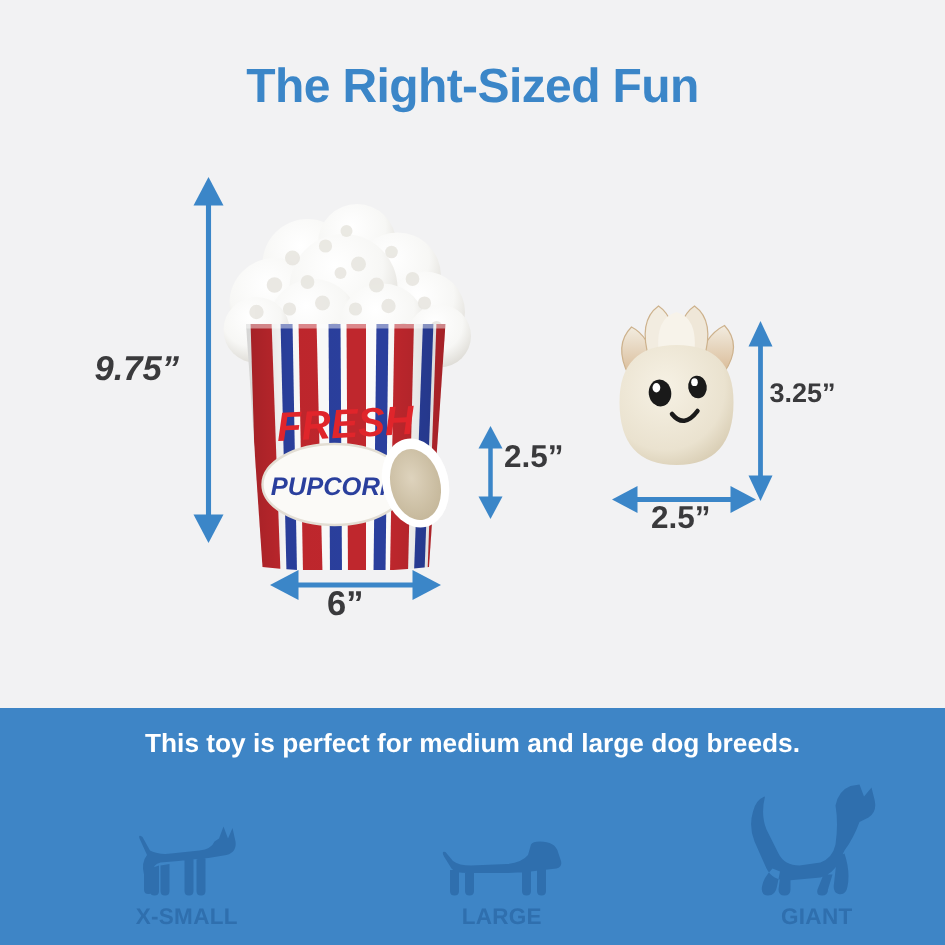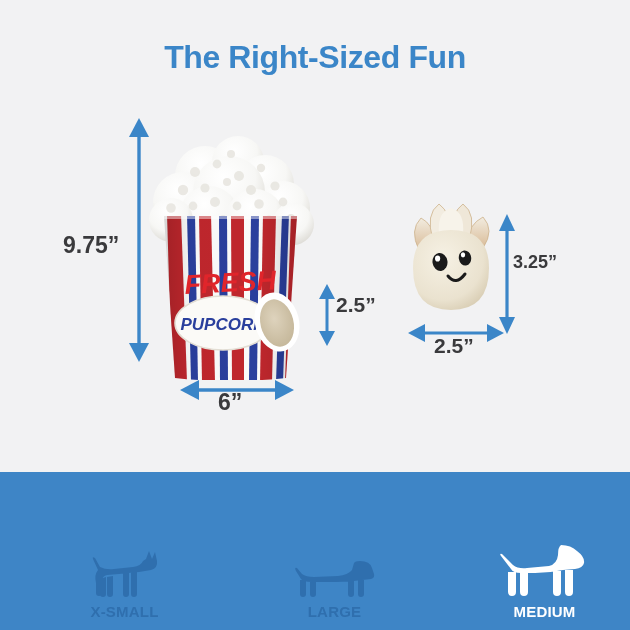--- a/index.html
+++ b/index.html
@@ -37,21 +37,21 @@
   }
 
   
   .dim-label {
     position: absolute;
     color: #3a3a3c;
     font-weight: bold;
     font-family: "Liberation Sans", sans-serif;
     white-space: nowrap;
   }
-  #label-height-large   { left: 63px;  top: 232px; font-size: 23px; }
+  #label-height-large   { left: 63px;  top: 232px; font-size: 23px; font-style: italic; }
   #label-width-large    { left: 218px; top: 389px; font-size: 23px; }
   #label-hole-large     { left: 336px; top: 293px; font-size: 21px; }
   #label-height-small   { left: 513px; top: 252px; font-size: 18px; }
   #label-width-small    { left: 434px; top: 334px; font-size: 21px; }
 
   .arrow-svg { position: absolute; overflow: visible; }
 
   
   #product-popcorn-bucket {
     position: absolute;
@@ -292,20 +292,21 @@
 
   <svg class="arrow-svg" style="left:408px; top:322px;" width="96" height="22" viewBox="0 0 96 22">
     <line x1="11" y1="11" x2="85" y2="11" stroke="#3b86c8" stroke-width="3.2"></line>
     <polygon points="0,11 17,2 17,20" fill="#3b86c8"></polygon>
     <polygon points="96,11 79,2 79,20" fill="#3b86c8"></polygon>
   </svg>
   <div class="dim-label" id="label-width-small">2.5”</div>
 
   <div id="size-banner">
 
+    <div id="banner-headline">This toy is perfect for medium and large dog breeds.</div>
 
     <div id="breed-row">
 
       <div class="breed-item dim">
         <div class="breed-figure">
           <svg width="72" height="54" viewBox="0 0 72 54">
             <path fill="#2f6fae" d="M57,12 L60,4 L63,12 L66,5 L68,14 Q69,21 62,23 L50,25
               Q38,26 30,27 L18,28 Q13,29 13,34 L13,46 Q13,49 10,49 Q7,49 7,46 L7,36
               Q5,28 9,23 L4,12 Q3,9 6,11 L11,20 Q17,23 25,22 L44,20 Q52,19 54,14 Z
               M17,30 L17,47 Q17,50 14,50 Q11,50 11,47 L11,32 Z
@@ -325,33 +326,34 @@
               L46,23 Q56,22 60,17 L62,10 Q63,8 68,8 Z
               M14,27 L14,41 Q14,44 11,44 Q8,44 8,41 L8,27 Z
               M24,28 L24,41 Q24,44 21,44 Q18,44 18,41 L18,28 Z
               M62,27 L62,41 Q62,44 59,44 Q56,44 56,41 L56,27 Z
               M72,26 L72,41 Q72,44 69,44 Q66,44 66,41 L66,26 Z"></path>
           </svg>
         </div>
         <div class="breed-label">LARGE</div>
       </div>
 
-      <div class="breed-item active">
+
+
+      <div class="breed-item dim">
         <div class="breed-figure">
-          <svg width="92" height="62" viewBox="0 0 92 62">
-            <path fill="#ffffff" d="M62,6 Q72,6 78,12 Q86,18 85,24 Q84,29 76,30 L64,31
-              Q50,34 36,34 L22,34 Q14,34 12,30 L2,17 Q0,14 3,15 L14,26 Q19,30 28,29
-              L50,27 Q58,25 59,16 Q59,8 62,6 Z
-              M17,33 L17,53 Q17,57 13,57 Q9,57 9,53 L9,33 Z
-              M29,34 L29,53 Q29,57 25,57 Q21,57 21,53 L21,34 Z
-              M62,32 L62,53 Q62,57 58,57 Q54,57 54,53 L54,32 Z
-              M74,31 L74,53 Q74,57 70,57 Q66,57 66,53 L66,31 Z"></path>
+          <svg width="96" height="80" viewBox="0 0 96 80">
+            <path fill="#2f6fae" d="M76,2 L79,10 L84,4 L86,12 Q88,20 82,24 L76,27
+              Q72,38 66,46 L62,54 Q58,62 50,64 L28,66 Q18,66 14,58 L6,40
+              Q2,30 5,20 Q7,12 13,10 Q10,22 14,32 L22,48 Q26,56 36,56 L50,54
+              Q58,51 60,42 Q62,28 60,16 Q62,6 70,3 Z
+              M18,58 Q12,64 11,70 Q10,76 15,76 Q20,76 21,70 L23,60 Z
+              M30,64 L30,72 Q30,76 26,76 Q22,76 22,72 L23,64 Z
+              M58,62 L55,72 Q55,76 51,76 Q47,76 48,72 L52,62 Z
+              M66,48 Q70,60 68,70 Q67,76 62,75 Q58,74 59,68 L61,50 Z"></path>
           </svg>
         </div>
-        <div class="breed-label">MEDIUM</div>
+        <div class="breed-label">GIANT</div>
       </div>
-
-
 
     </div>
   </div>
 
 </div>
 
 </body></html>

